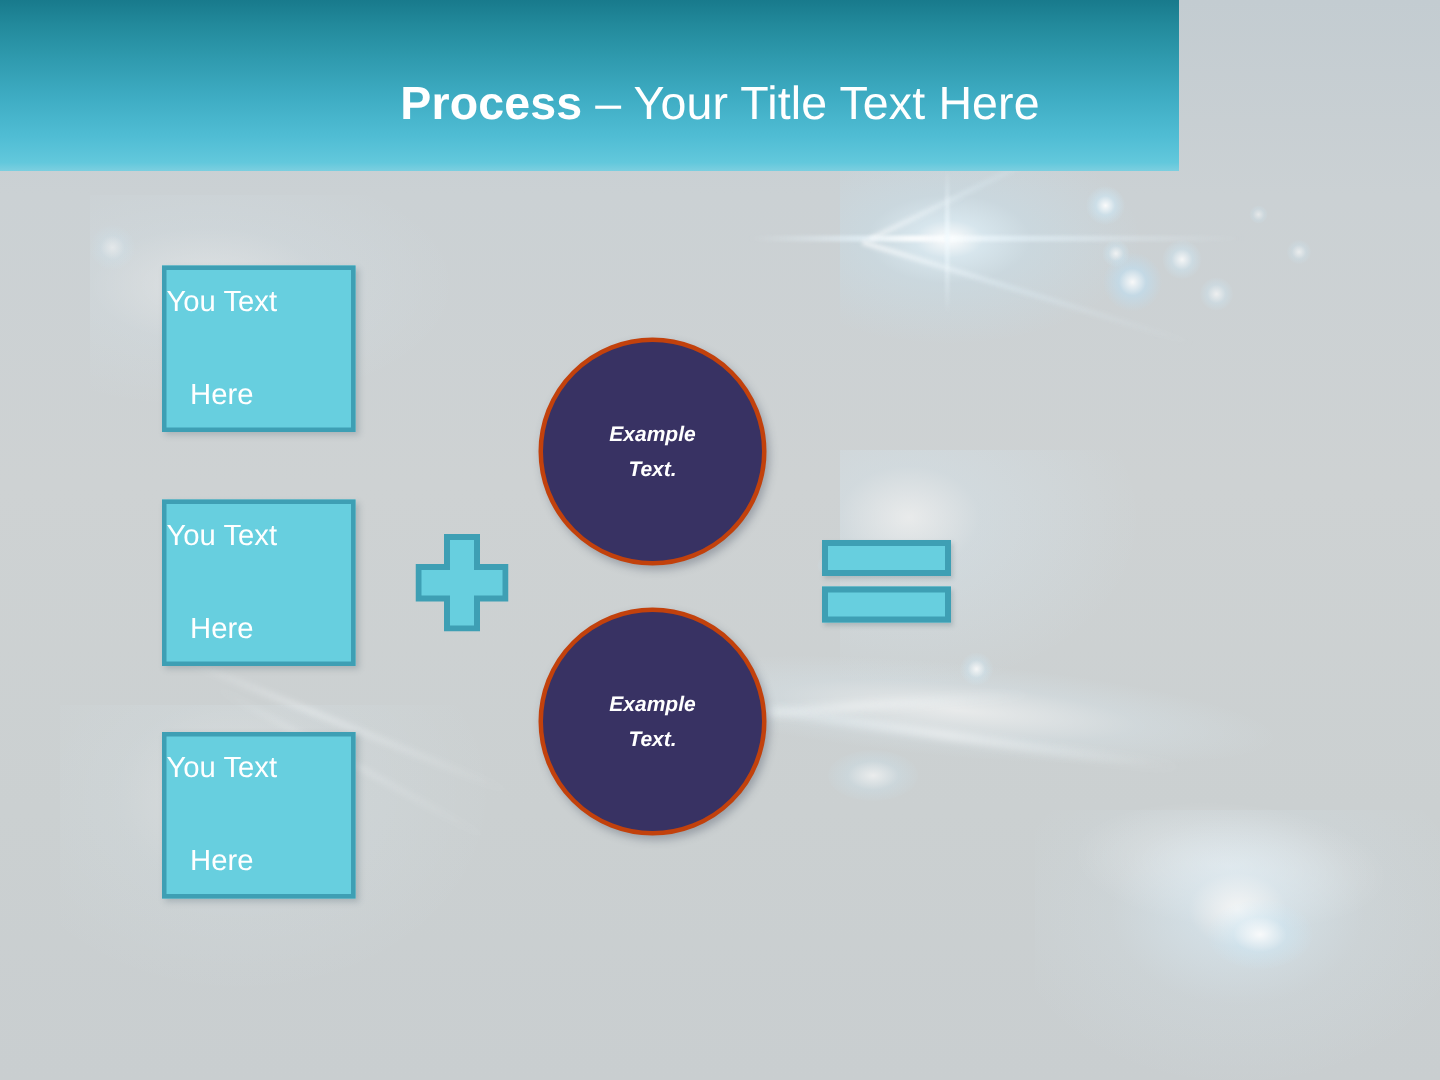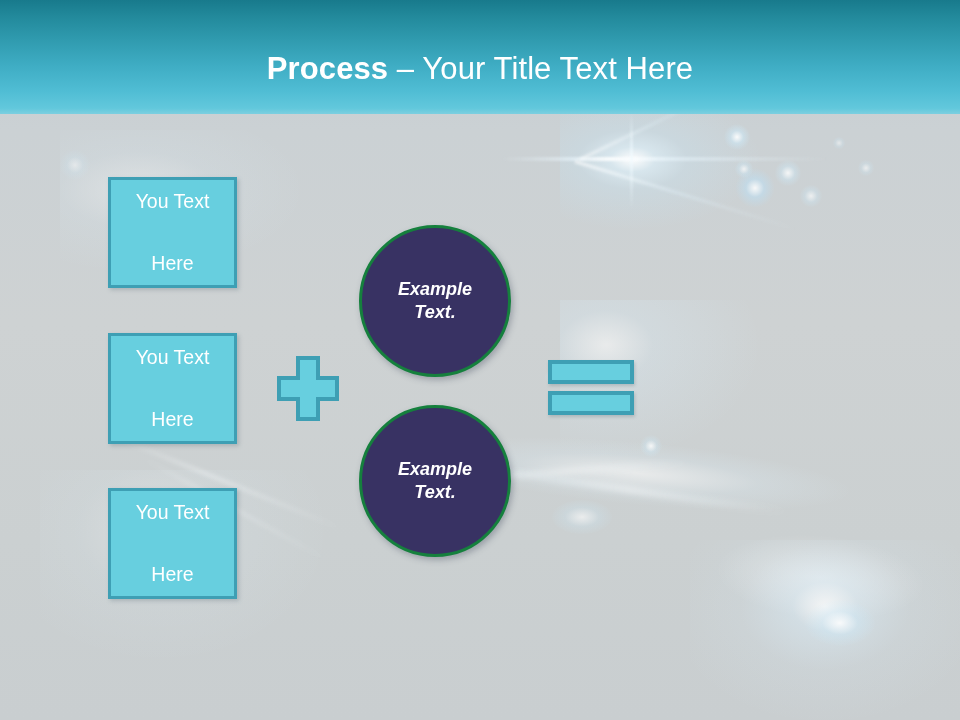--- a/index.html
+++ b/index.html
@@ -111,21 +111,21 @@
   .ray {
     position: absolute;
     background: linear-gradient(to right, rgba(255,255,255,0) 0%, rgba(250,253,255,0.5) 40%, rgba(255,255,255,0) 100%);
     filter: blur(2px);
   }
 
   
   .header {
     position: absolute;
     left: 0; top: 0;
-    width: 960px; height: 114px;
+    width: 786px; height: 114px;
     background: linear-gradient(to bottom, #187a8c 0%, #22899b 14%, #2f9aae 34%, #3fadc4 58%, #50bdd4 80%, #62c8dc 95%, #7ccfe0 100%);
   }
   .header-title {
     position: absolute;
     left: 0; top: 50px;
     width: 960px;
     text-align: center;
     color: #ffffff;
     font-size: 31px;
     line-height: 38px;
@@ -141,21 +141,21 @@
     width: 129px;
     height: 111px;
     background: #67cfdf;
     border: 3px solid #3e9fb4;
     box-sizing: border-box;
     color: #ffffff;
     font-size: 19.5px;
     line-height: 31px;
     display: flex;
     align-items: center;
-    justify-content: center;
+    justify-content: flex-start;
     text-align: center;
     box-shadow: 2px 2px 4px rgba(90,110,120,0.30);
   }
   .cyan-box span { display: block; }
   #box1 { left: 108px; top: 177px; }
   #box2 { left: 108px; top: 333px; }
   #box3 { left: 108px; top: 488px; }
 
   
   .plus-wrap {
@@ -164,28 +164,28 @@
     width: 62px; height: 65px;
   }
   .plus-wrap svg { display: block; }
 
   
   .circle {
     position: absolute;
     width: 152px; height: 152px;
     border-radius: 50%;
     background: #383263;
-    border: 3px solid #15803d;
+    border: 3px solid #c2410c;
     box-sizing: border-box;
     display: flex;
     align-items: center;
     justify-content: center;
     text-align: center;
     color: #ffffff;
-    font-size: 18px;
+    font-size: 14px;
     font-weight: bold;
     font-style: italic;
     line-height: 23px;
     box-shadow: 2px 3px 6px rgba(60,70,90,0.35);
   }
   #circle1 { left: 359px; top: 225px; }
   #circle2 { left: 359px; top: 405px; }
 
   
   .equals-wrap {

